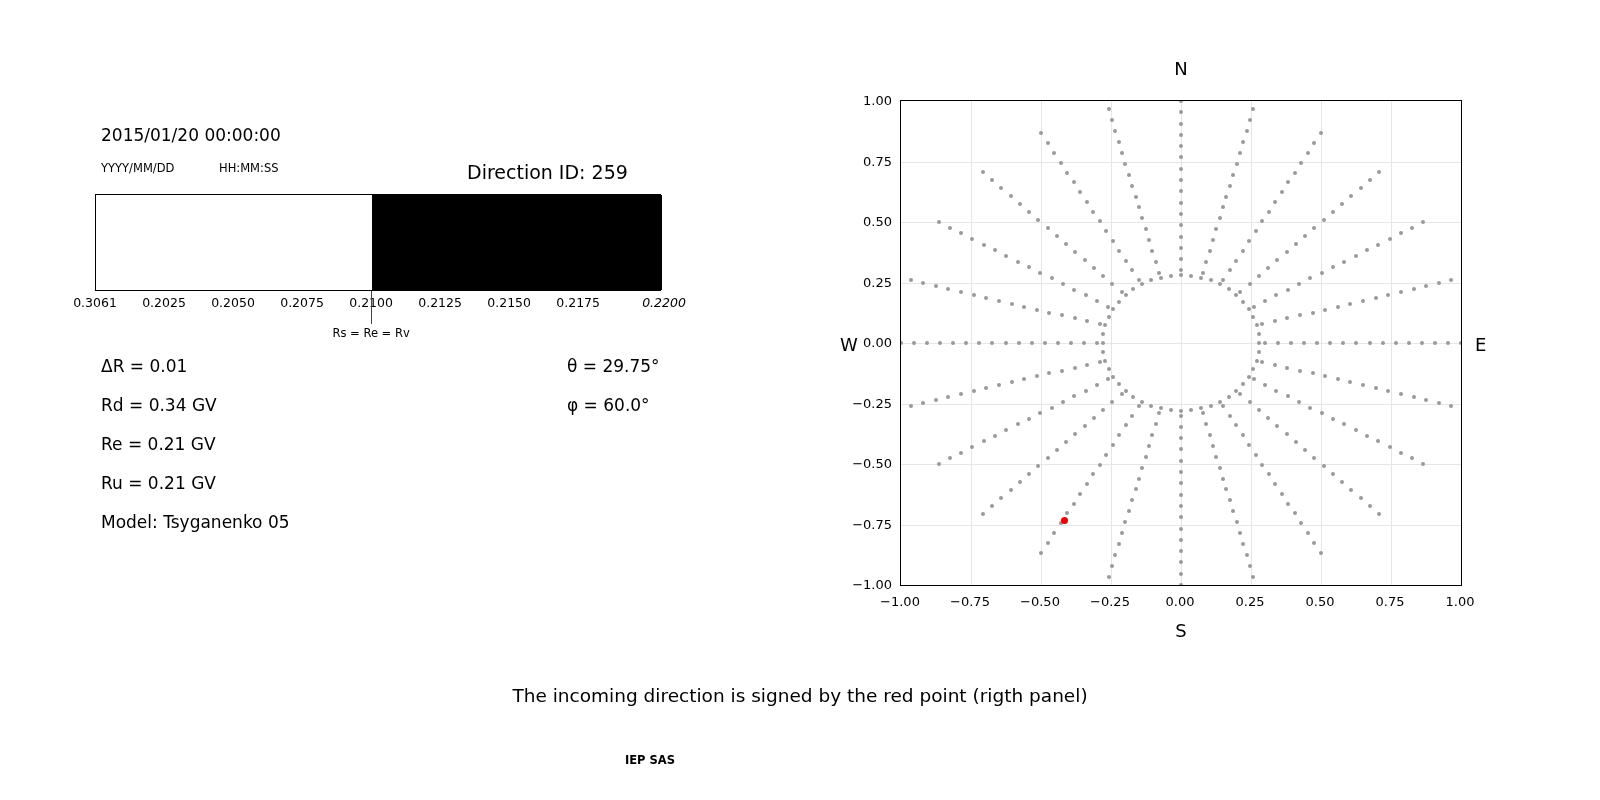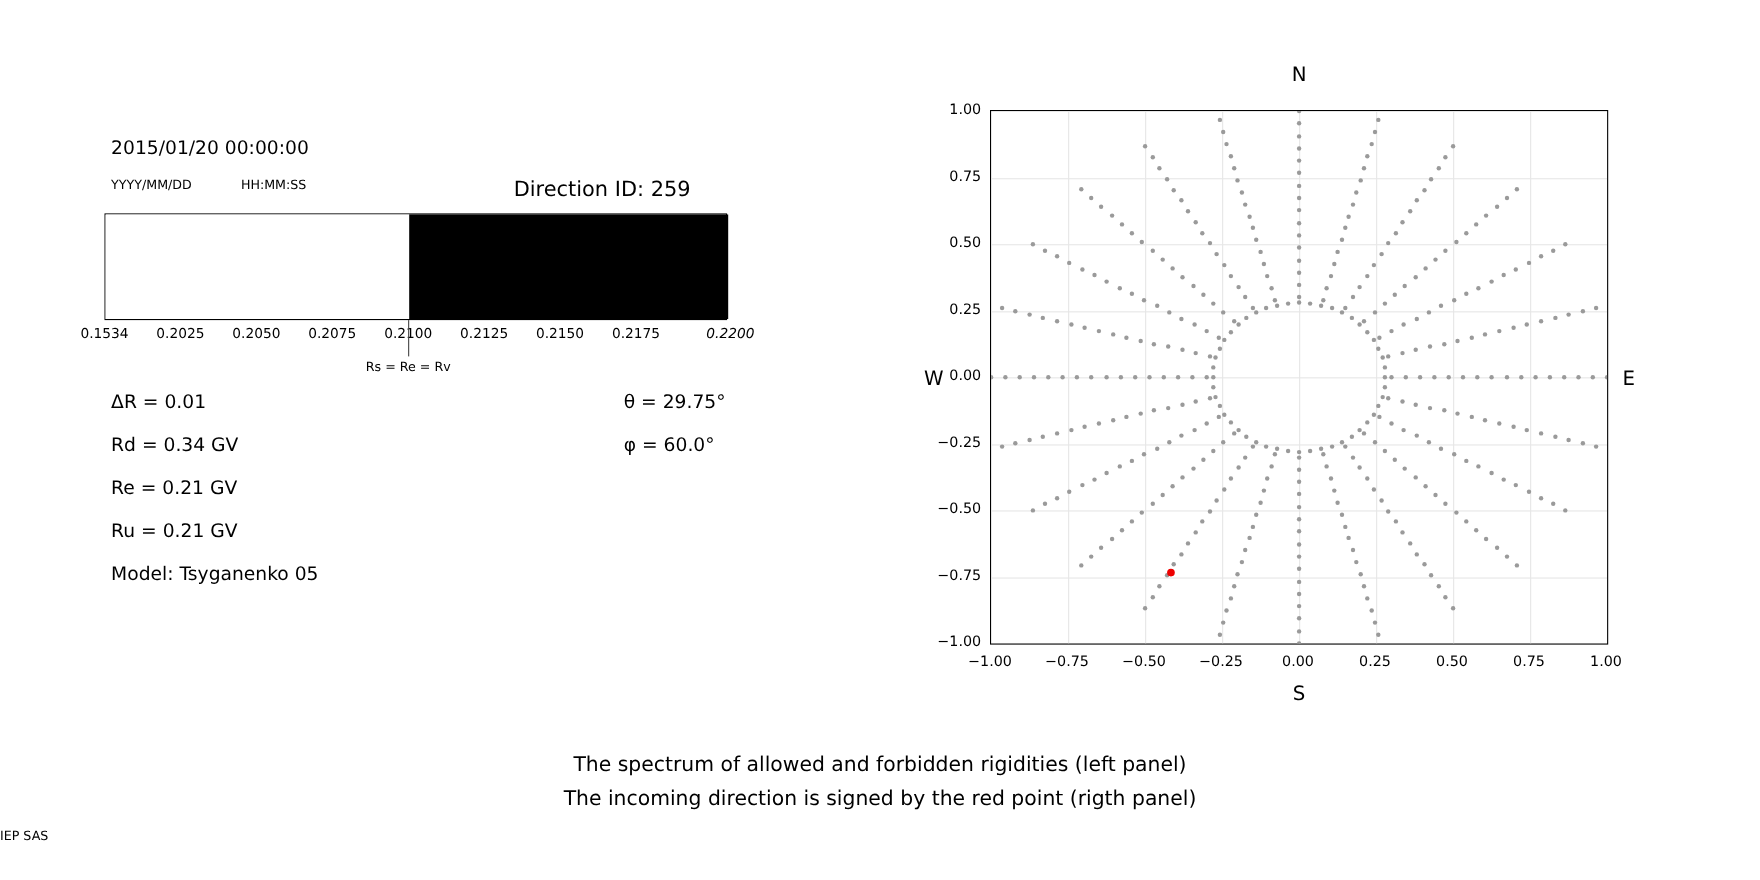--- a/index.html
+++ b/index.html
@@ -124,39 +124,39 @@
   #label-N { position: absolute; left: 351px; top: 8px; font-size: 18px; transform: translateX(-50%); }
   #label-S { position: absolute; left: 351px; top: 570px; font-size: 18px; transform: translateX(-50%); }
   #label-W { position: absolute; left: 10px; top: 284px; font-size: 18px; }
   #label-E { position: absolute; left: 645px; top: 284px; font-size: 18px; }
 
   
   #caption {
     left: 0; top: 680px; width: 1600px; text-align: center;
   }
   .caption-line { font-size: 18.5px; line-height: 31px; }
-  #credit { left: 0; top: 753px; width: 1300px; text-align: left; font-size: 11.5px; }
+  #credit { left: 0; top: 753px; width: 1300px; text-align: center; font-size: 11.5px; font-weight: bold; }
 </style>
 </head>
 <body>
 
 <div id="left-panel" class="abs">
 
   <div id="datetime" class="abs info-line">2015/01/20 00:00:00</div>
   <div id="date-format-label" class="abs">YYYY/MM/DD</div>
   <div id="time-format-label" class="abs">HH:MM:SS</div>
   <div id="direction-id" class="abs">Direction ID: 259</div>
 
   <div id="spectrum-wrap" class="abs">
     <div id="spectrum-allowed" style="left: 0px; width: 276.098px; background: rgb(255, 255, 255);"></div>
     <div id="spectrum-forbidden" style="left: 276.098px; width: 289.902px; background: rgb(0, 0, 0);"></div>
   </div>
 
   <div id="spectrum-axis" class="abs">
-      <div class="tick-label" style="left: 0px;">0.1534</div>
+      <div class="tick-label" style="left: 0px;">0.3061</div>
       <div class="tick-label" style="left: 69.0244px;">0.2025</div>
       <div class="tick-label" style="left: 138.049px;">0.2050</div>
       <div class="tick-label" style="left: 207.073px;">0.2075</div>
       <div class="tick-label" style="left: 276.098px;">0.2100</div>
       <div class="tick-label" style="left: 345.122px;">0.2125</div>
       <div class="tick-label" style="left: 414.146px;">0.2150</div>
       <div class="tick-label" style="left: 483.171px;">0.2175</div>
       <div class="tick-label" style="left: 569px; font-style: italic;">0.2200</div>
     </div>
   <div id="rs-pointer-line" class="abs" style="left: 371.098px;"></div>
@@ -639,16 +639,15 @@
     <div class="axis-tick-label-x" style="left: 210px; top: 544px;">−0.50</div>
     <div class="axis-tick-label-x" style="left: 280px; top: 544px;">−0.25</div>
     <div class="axis-tick-label-x" style="left: 350px; top: 544px;">0.00</div>
     <div class="axis-tick-label-x" style="left: 420px; top: 544px;">0.25</div>
     <div class="axis-tick-label-x" style="left: 490px; top: 544px;">0.50</div>
     <div class="axis-tick-label-x" style="left: 560px; top: 544px;">0.75</div>
     <div class="axis-tick-label-x" style="left: 630px; top: 544px;">1.00</div>
   </div>
 
 <div id="caption" class="abs">
-  <div class="caption-line">The spectrum of allowed and forbidden rigidities (left panel)</div>
   <div class="caption-line">The incoming direction is signed by the red point (rigth panel)</div>
 </div>
 <div id="credit" class="abs">IEP SAS</div>
 
 </body></html>

